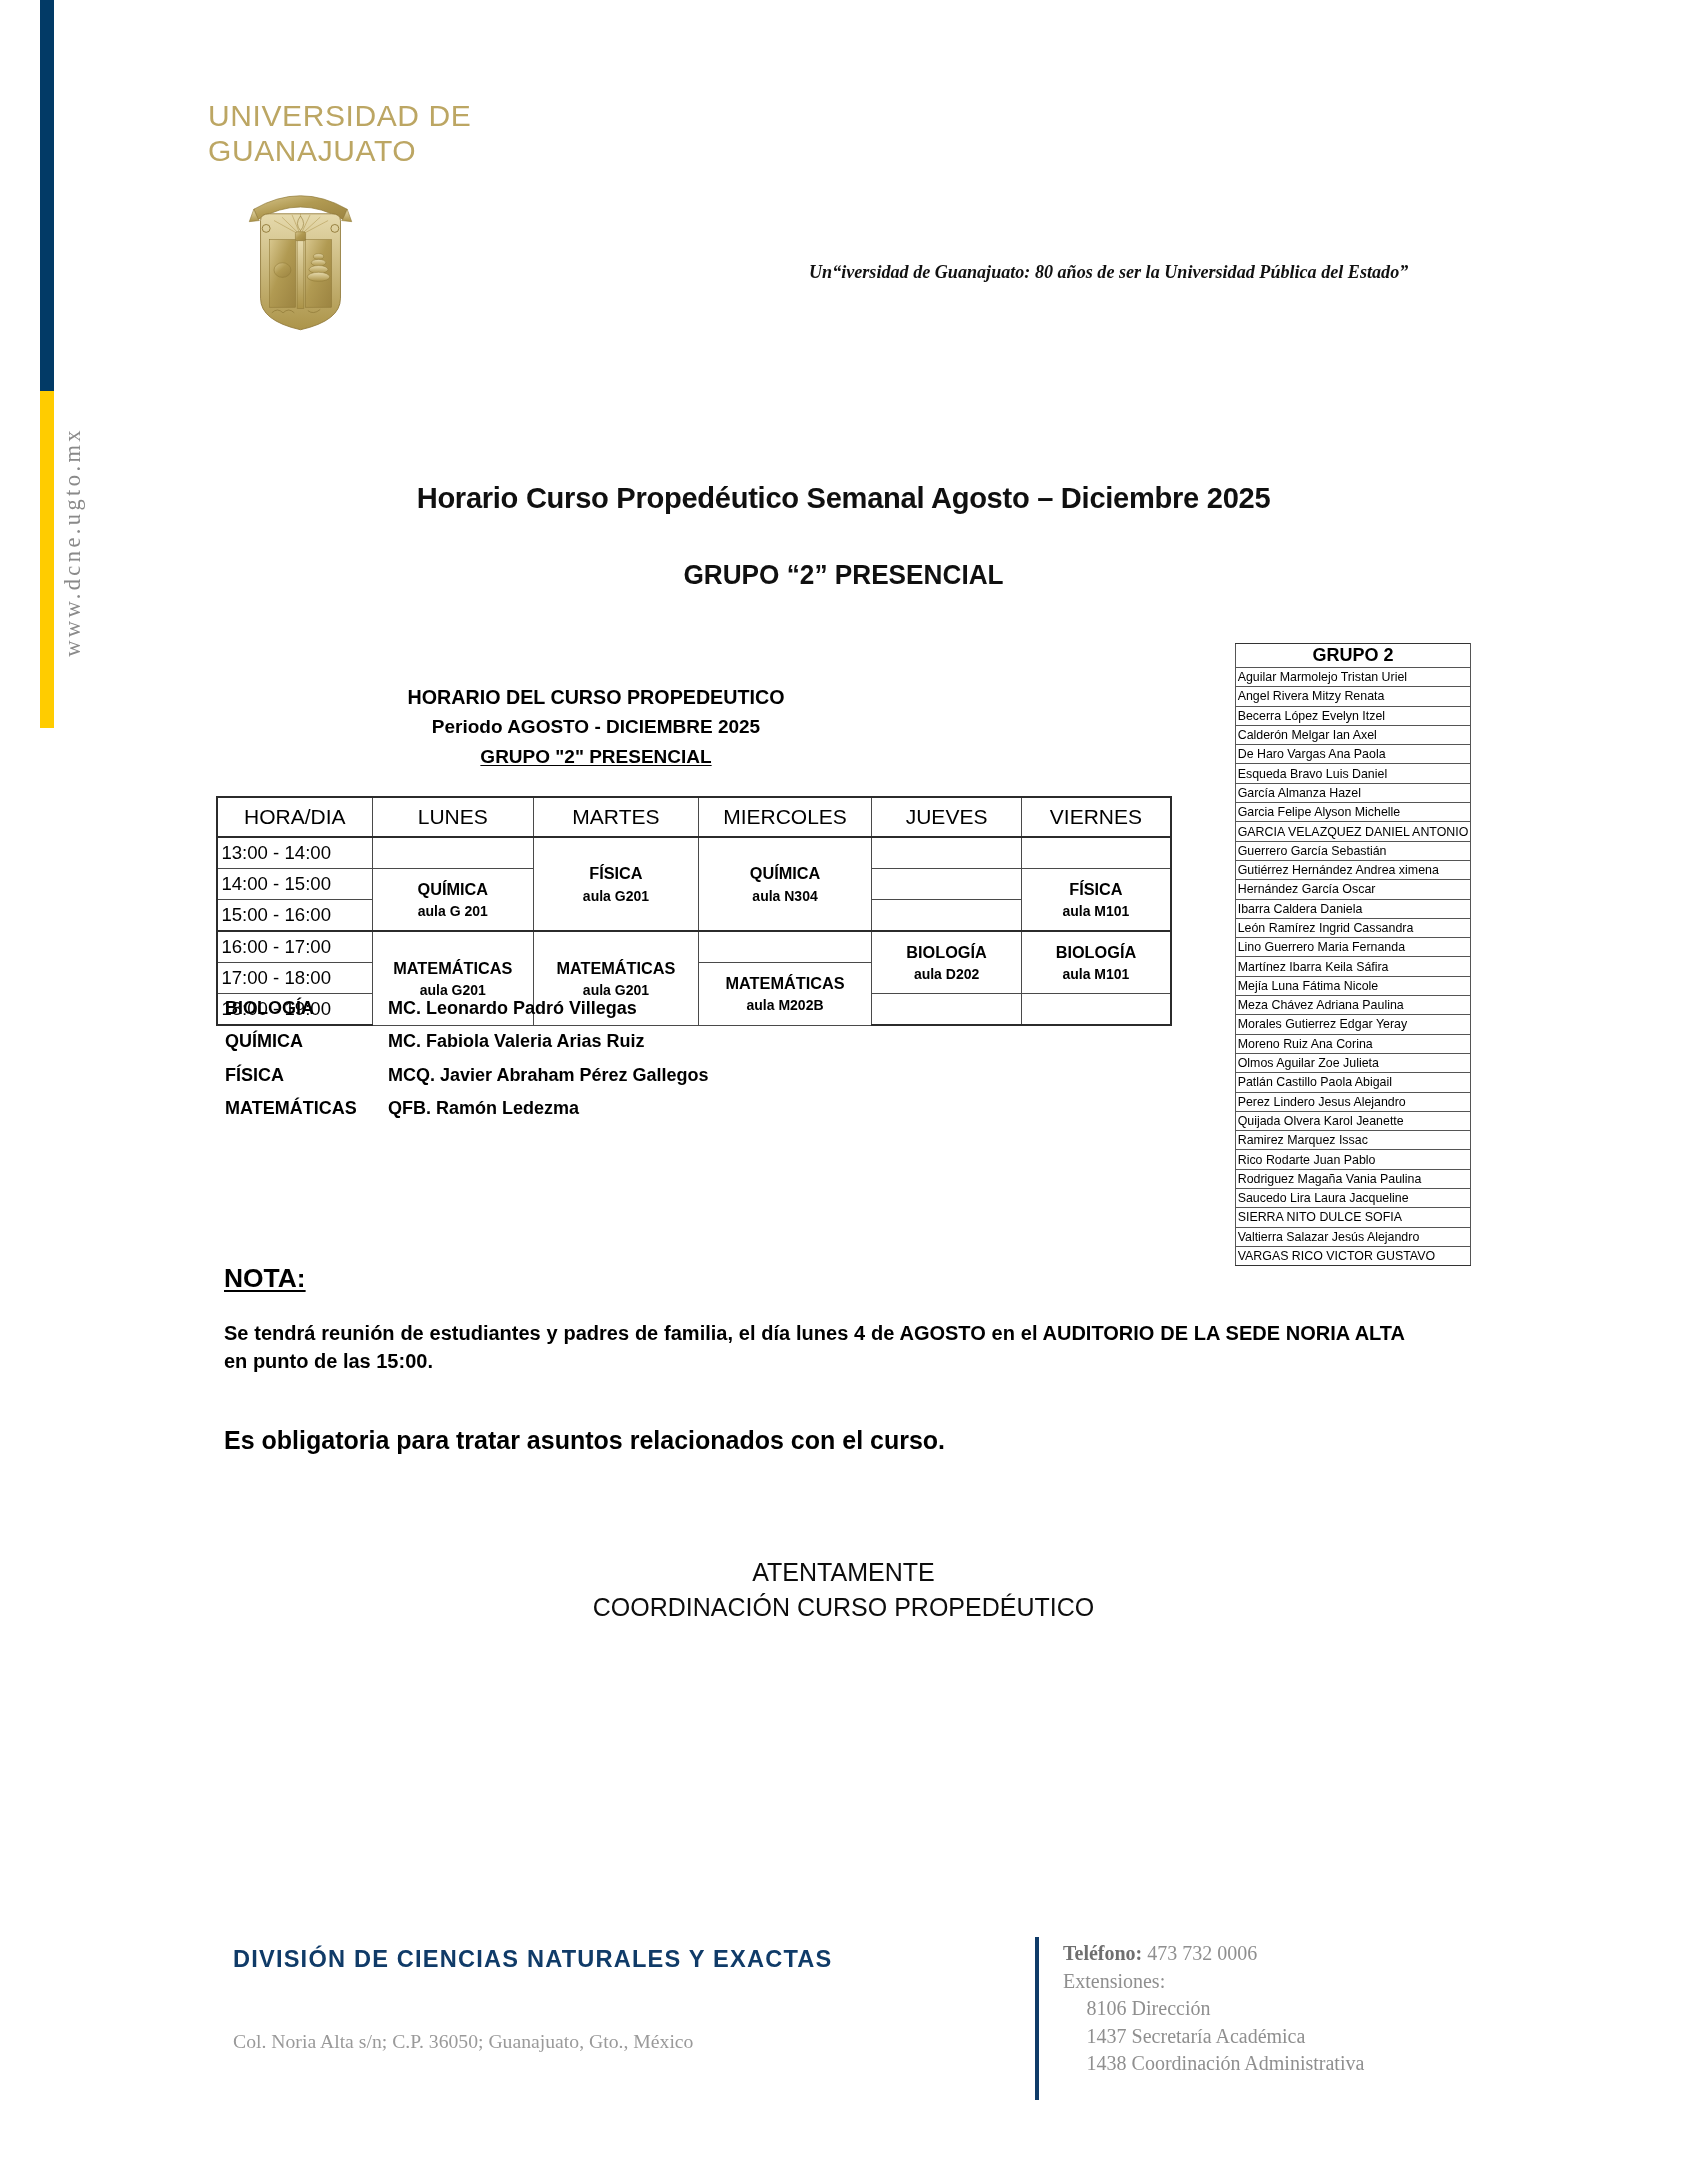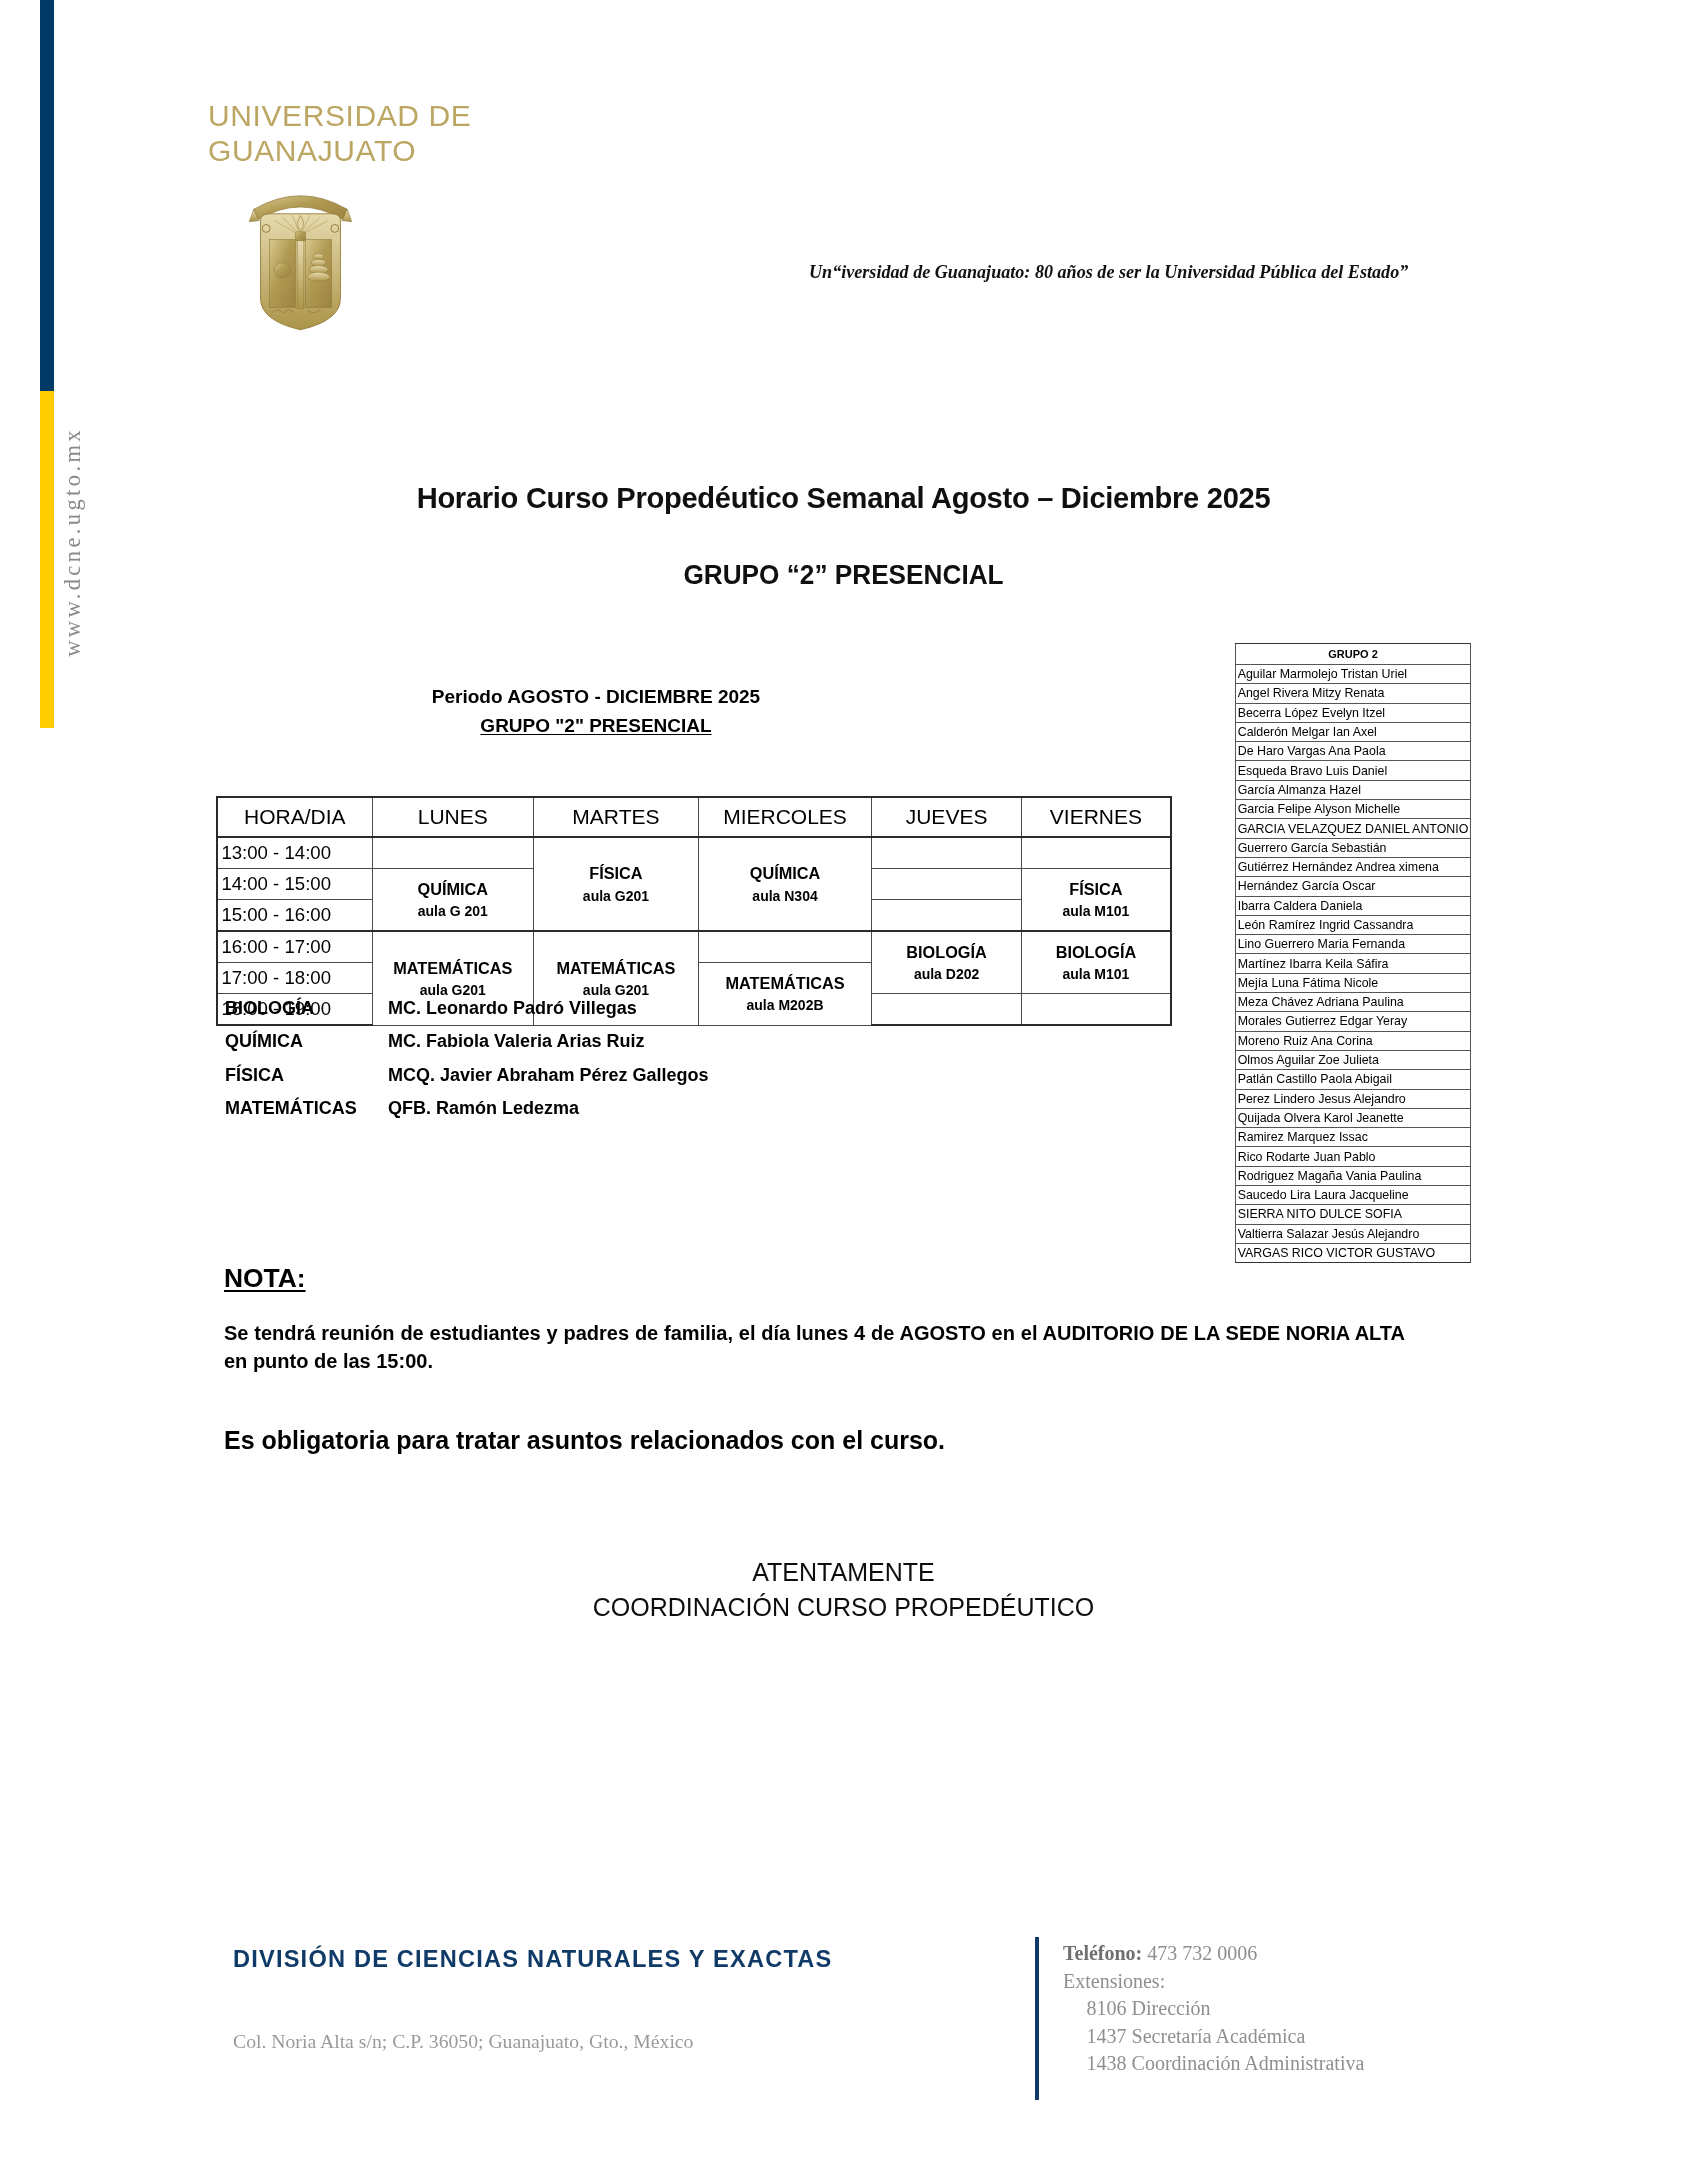--- a/index.html
+++ b/index.html
@@ -131,21 +131,21 @@
 
   
   table.roster{
     position:absolute; left:1235px; top:643px;
     border-collapse:collapse;
     width:236px;
   }
   table.roster th{
     border:1.1px solid #555;
     border-top:1.7px solid #333;
-    font-size:11px; font-weight:bold;
+    font-size:18px; font-weight:bold;
     text-align:center; color:#000;
     height:18px;
   }
   table.roster td{
     border:1.1px solid #555;
     font-size:12.4px; text-align:left;
     padding-left:1.7px; color:#000;
     height:16.3px;
     white-space:nowrap;
     overflow:visible;
@@ -262,20 +262,21 @@
   <circle cx="34" cy="86" r="7" fill="none" stroke="#8e7736" stroke-width="1.6"></circle>
   <circle cx="156" cy="86" r="7" fill="none" stroke="#8e7736" stroke-width="1.6"></circle>
 </svg>
 
 <div class="tagline">Un“iversidad de Guanajuato: 80 años de ser la Universidad Pública del Estado”</div>
 
 <div class="main-title">Horario Curso Propedéutico Semanal Agosto – Diciembre 2025</div>
 <div class="sub-title">GRUPO “2” PRESENCIAL</div>
 
 <div class="sched-heads">
+  <div class="l1">HORARIO DEL CURSO PROPEDEUTICO</div>
   <div class="l2">Periodo AGOSTO - DICIEMBRE 2025</div>
   <div class="l3">GRUPO "2" PRESENCIAL</div>
 </div>
 
 <table class="schedule">
   <colgroup>
     <col style="width:143px">
       <col style="width:149px">
       <col style="width:152px">
     <col style="width:160px">

